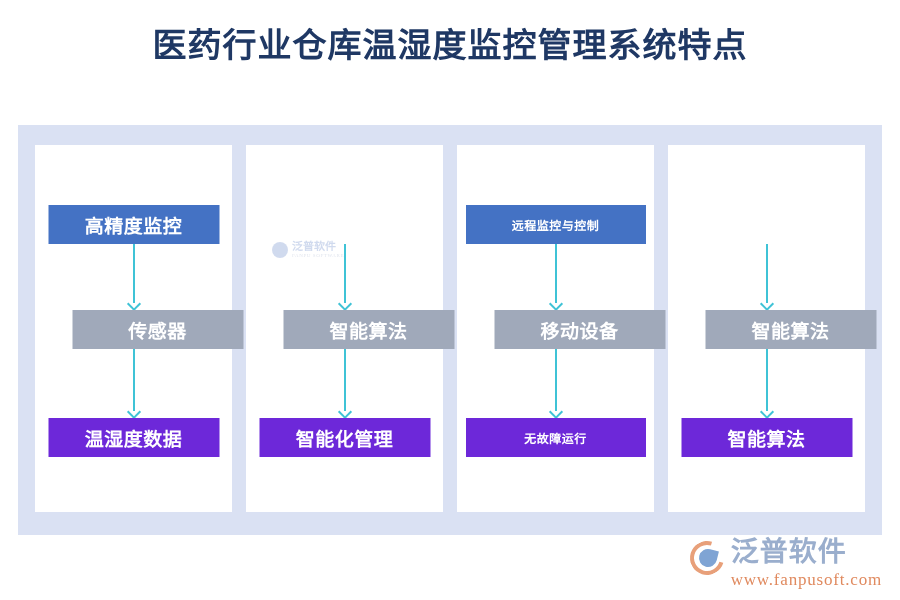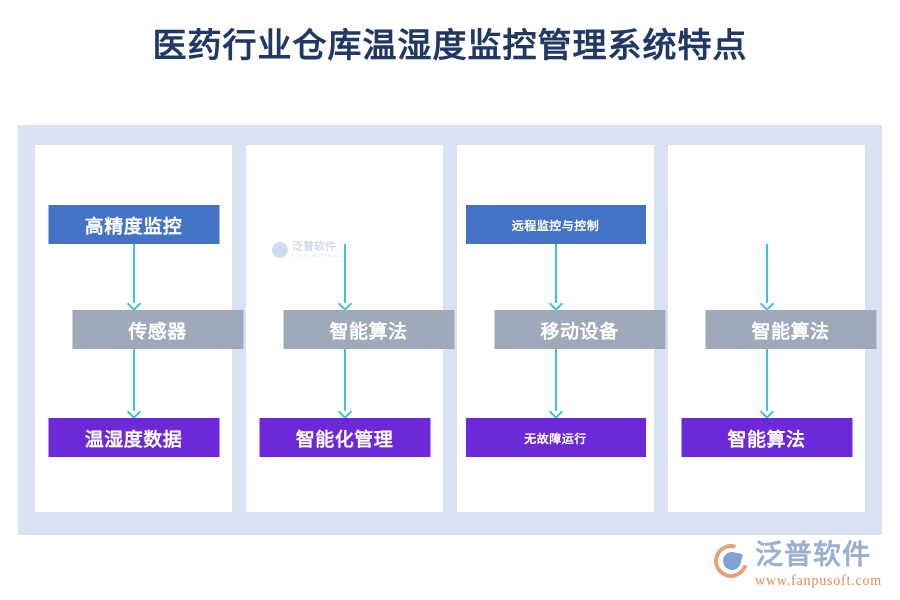--- a/index.html
+++ b/index.html
@@ -201,21 +201,21 @@
   }
   .brand-cn {
     font-size: 28px;
     font-weight: bold;
     color: #9aaecd;
     letter-spacing: 1px;
     white-space: nowrap;
     font-family: "Liberation Serif", "DejaVu Serif", serif;
   }
   .brand-url {
-    font-size: 14px;
+    font-size: 17px;
     color: #e08a5f;
     letter-spacing: 0.8px;
     margin-top: 5px;
     white-space: nowrap;
     font-family: "Liberation Serif", "DejaVu Serif", serif;
   }
 </style>
 </head>
 <body>
 

